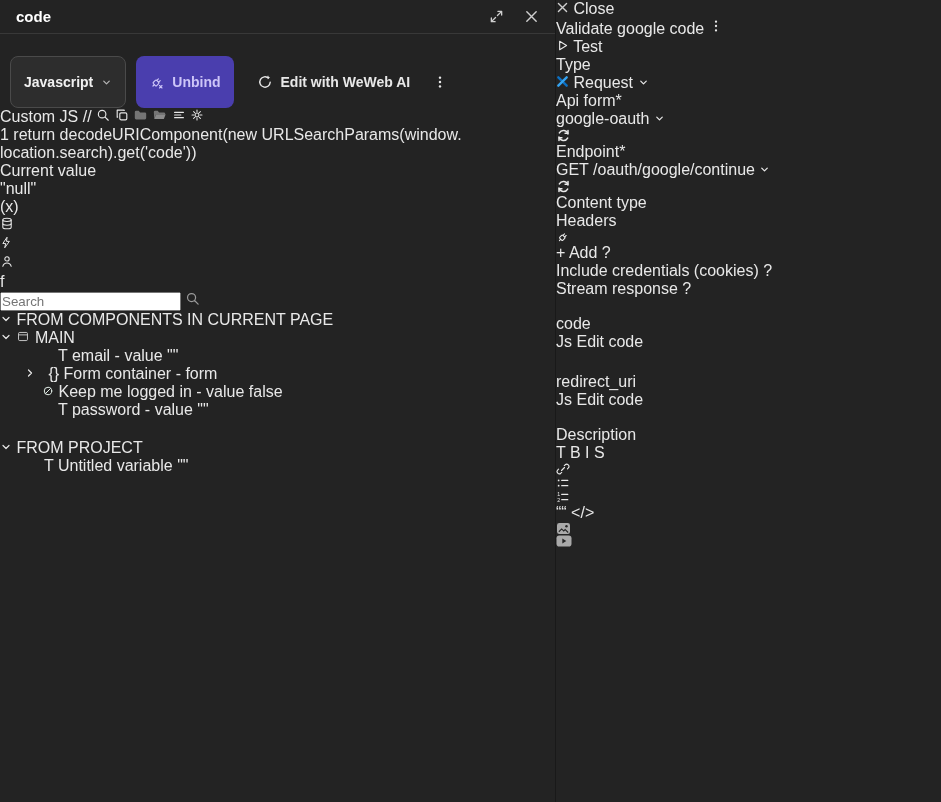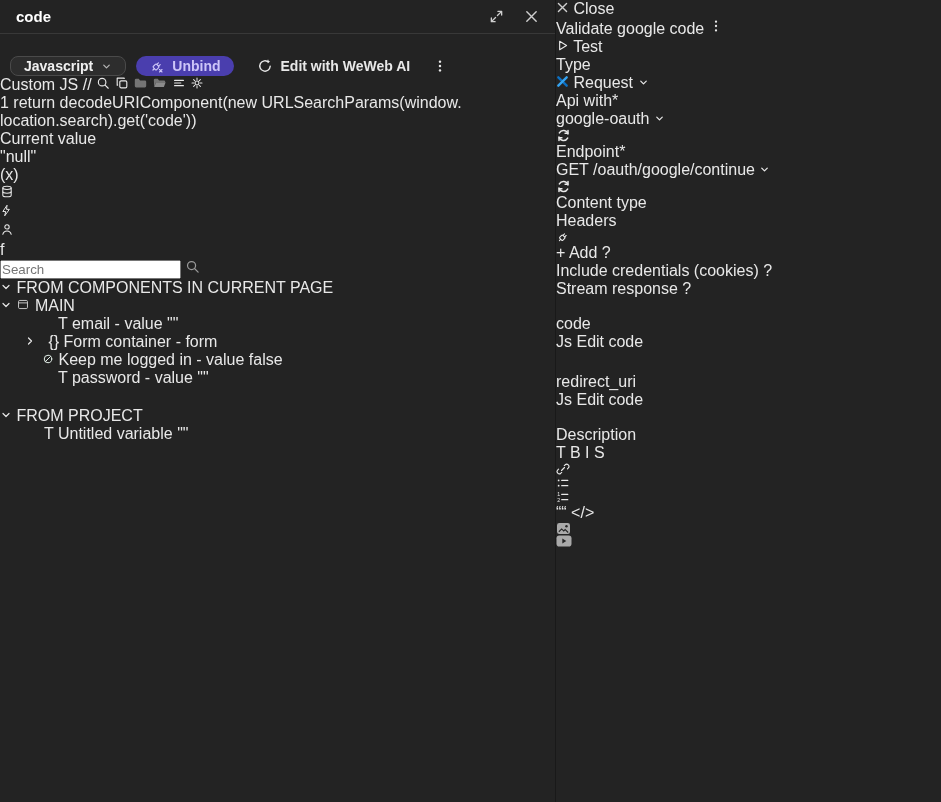--- a/index.html
+++ b/index.html
@@ -10,25 +10,25 @@
   .ic { display:inline-flex; align-items:center; justify-content:center; flex:none; }
 
   
   .left-panel { width:556px; flex:none; position:relative; background:#232323; border-right:1px solid #191919; }
   .lp-header { height:34px; display:flex; align-items:center; padding:0 16px; border-bottom:1px solid #383838; }
   .lp-title { font-size:15px; font-weight:700; color:#fff; }
   .lp-header .sp { flex:1; }
   .hdr-ic { color:#cfcfcf; cursor:pointer; margin-left:20px; }
 
   .lp-toolbar { display:flex; align-items:center; gap:10px; margin:22px 10px 0 10px; }
-  .btn { display:inline-flex; align-items:center; gap:8px; height:20px; border-radius:8px;
+  .btn { display:inline-flex; align-items:center; gap:8px; height:52px; border-radius:8px;
          font-size:14px; font-weight:700; cursor:pointer; padding:0 13px; }
   .btn-lang { background:#2d2d2d; border:1px solid #4a4a4a; color:#f0f0f0; }
   .btn-lang .chev { color:#b5b5b5; }
-  .btn-unbind { background:#4a3eae; color:#cdc5f8;border-radius:13px; }
+  .btn-unbind { background:#4a3eae; color:#cdc5f8; }
   .btn-ai { background:#14session;"/ */ }
   .btn-ai { background:#142e23; border:1px solid #2a6247; color:#34d392; margin-left:auto; }
   .kebab { color:#c9c9c9; padding:0 4px; cursor:pointer; }
 
   .customjs-row { display:flex; align-items:center; margin:20px 12px 0 12px; }
   .customjs-label { font-size:14px; color:#d8d8d8; }
   .cj-icons { margin-left:auto; display:flex; align-items:center; gap:11px; color:#757575; }
   .cj-icons .glyph { font-size:12px; font-weight:700; font-style:italic; color:#757575; }
 
   .code-editor { margin:8px 10px 0 10px; background:#191919; border-radius:10px; height:162px;
@@ -421,21 +421,21 @@
           </svg>
       </span>
       <span>Request</span>
       <span class="ic chevd">
         <svg width="11" height="11" viewBox="0 0 16 16" fill="none" stroke="currentColor" stroke-width="1.8" stroke-linecap="round" stroke-linejoin="round">
             <path d="M4 6l4 4 4-4"></path>
           </svg>
       </span>
     </div>
 
-    <div class="f-label"><span>Api with</span><span class="req">*</span></div>
+    <div class="f-label"><span>Api form</span><span class="req">*</span></div>
     <div class="sel-row">
       <div class="select">
         <span>google-oauth</span>
         <span class="ic chevd">
           <svg width="11" height="11" viewBox="0 0 16 16" fill="none" stroke="currentColor" stroke-width="1.8" stroke-linecap="round" stroke-linejoin="round">
               <path d="M4 6l4 4 4-4"></path>
             </svg>
         </span>
       </div>
       <div class="refresh-btn">

